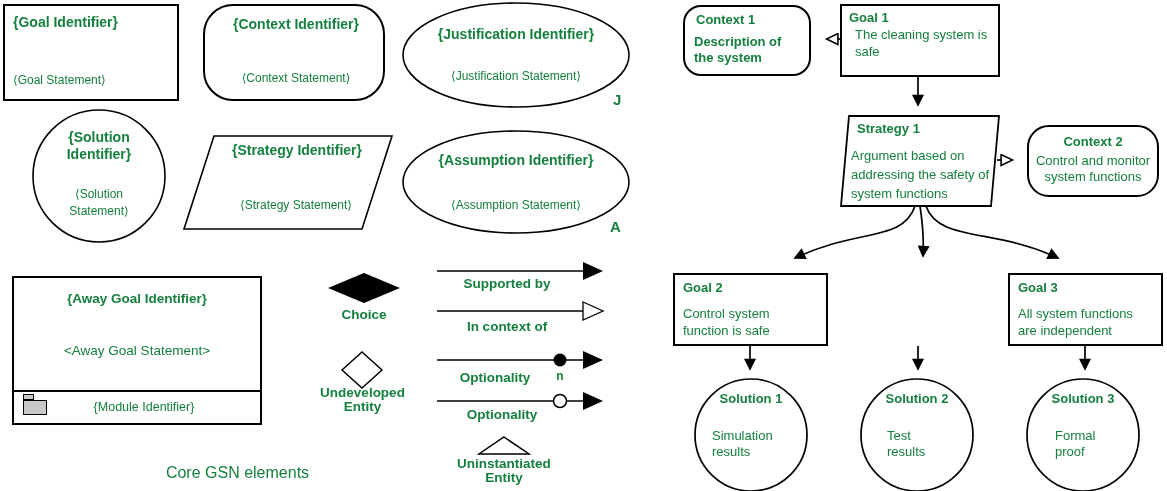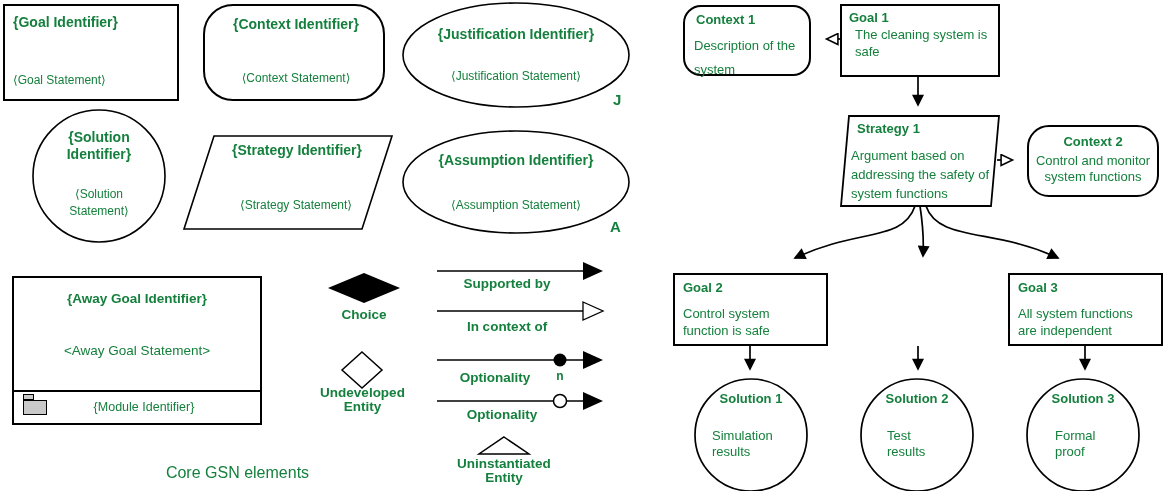--- a/index.html
+++ b/index.html
@@ -116,21 +116,21 @@
   <div class="abs lab" style="left:442px;top:320px;width:130px;">In context of</div>
   <div class="abs lab" style="left:437px;top:371px;width:116px;">Optionality</div>
   <div class="abs lab" style="left:552px;top:369px;width:16px;font-size:12px;">n</div>
   <div class="abs lab" style="left:442px;top:408px;width:120px;">Optionality</div>
   <div class="abs lab" style="left:443px;top:457px;width:122px;">Uninstantiated Entity</div>
 
   <div class="abs caption ctr" style="left:135px;top:464px;width:205px;">Core GSN elements</div>
 
   <div class="box" style="left:683px;top:5px;width:128px;height:71px;border-radius:18px;">
     <div class="abs node-t" style="left:11px;top:5px;">Context 1</div>
-    <div class="abs node-b" style="left:9px;top:27px;width:102px;line-height:24px;">Description of the system</div>
+    <div class="abs node-b" style="left:9px;top:27px;width:102px;line-height:16px;font-weight:bold;">Description of the system</div>
   </div>
 
   <div class="box" style="left:840px;top:4px;width:160px;height:73px;">
     <div class="abs node-t" style="left:7px;top:4px;">Goal 1</div>
     <div class="abs node-b" style="left:13px;top:20px;width:138px;line-height:17px;">The cleaning system is safe</div>
   </div>
 
   <div class="abs node-t" style="left:857px;top:121px;">Strategy 1</div>
   <div class="abs node-b" style="left:851px;top:146px;width:142px;">Argument based on addressing the safety of system functions</div>
 

